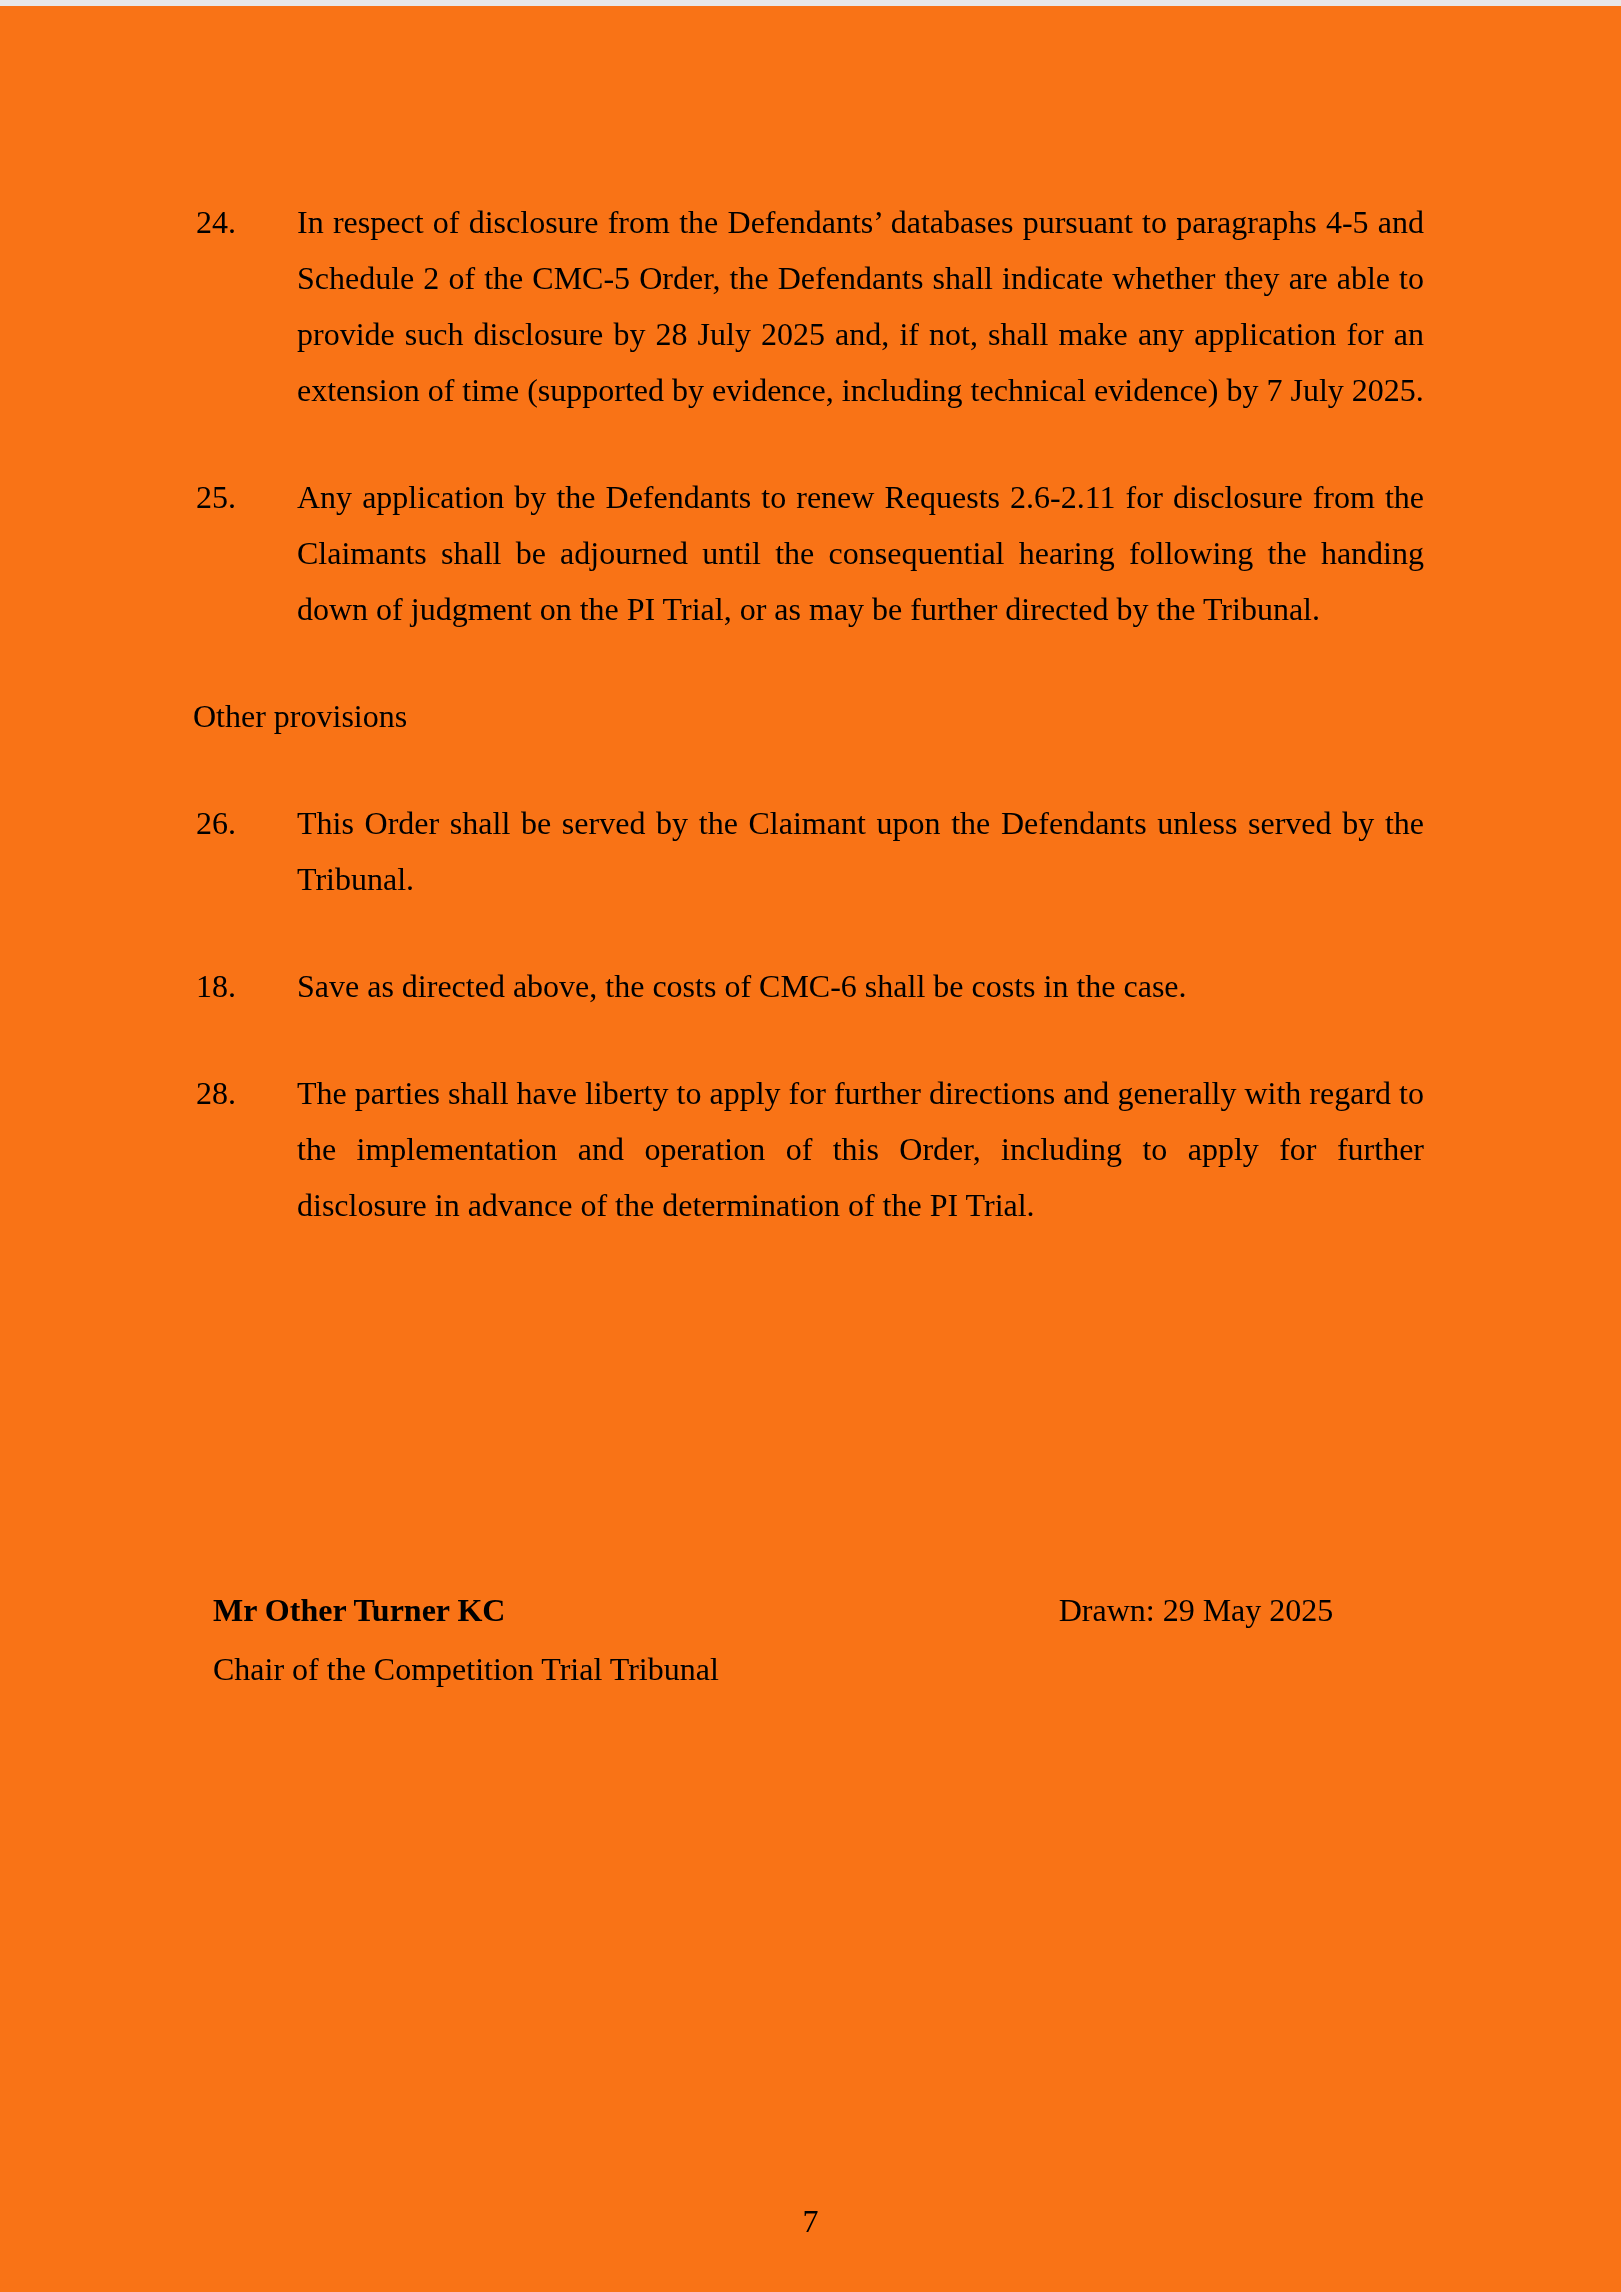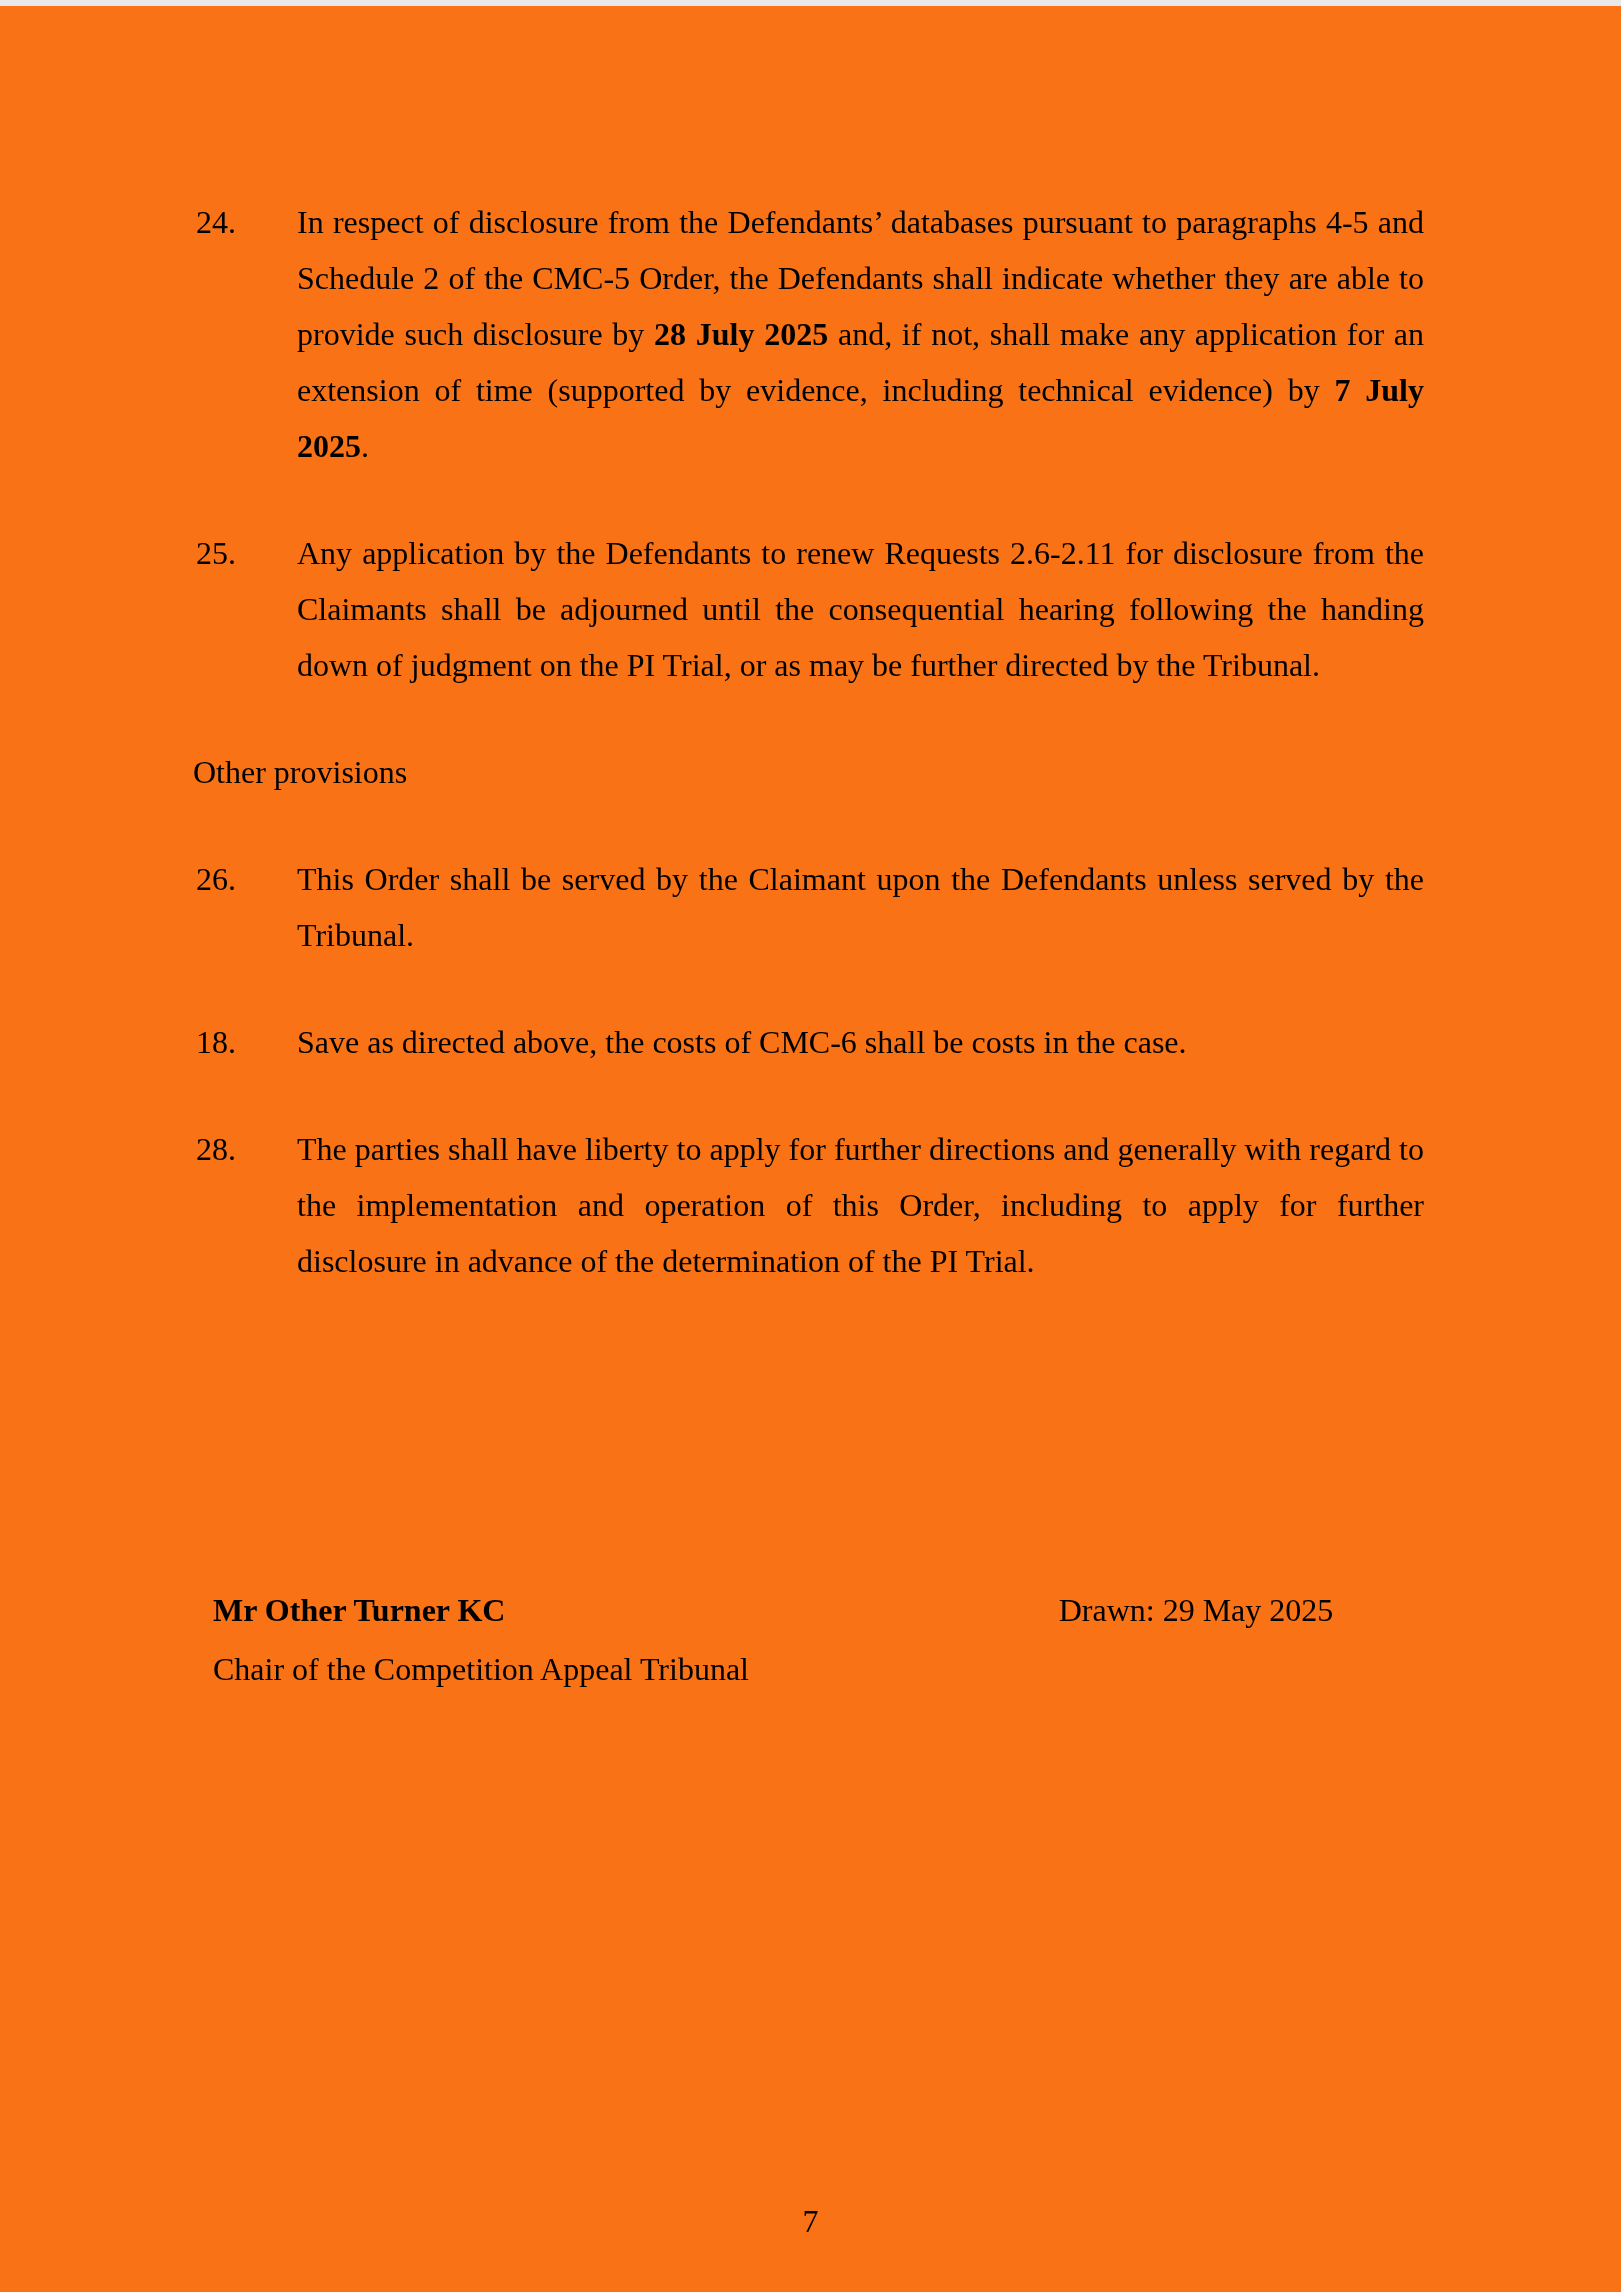--- a/index.html
+++ b/index.html
@@ -31,21 +31,21 @@
     position: absolute;
     left: -101px;
     top: 0;
     text-align: left;
   }
   .heading {
     margin: 0 197px 51px 193px;
     font-weight: normal;
   }
   .b {
-    font-weight: bold;
+    font-weight: normal;
   }
   .signature {
     position: absolute;
     top: 1575px;
     left: 0;
     width: 1621px;
     line-height: 59px;
   }
   .sig-left {
     position: absolute;
@@ -84,21 +84,21 @@
     <div id="paras-bottom">
         <div class="para"><span class="num">26.</span><span><span>This Order shall be served by the Claimant upon the Defendants unless served by the Tribunal.</span></span></div>
         <div class="para"><span class="num">18.</span><span><span>Save as directed above, the costs of CMC-6 shall be costs in the case.</span></span></div>
         <div class="para"><span class="num">28.</span><span><span>The parties shall have liberty to apply for further directions and generally with regard to the implementation and operation of this Order, including to apply for further disclosure in advance of the determination of the PI Trial.</span></span></div>
       </div>
   </div>
 
   <div class="signature">
     <div class="sig-left">
       <div class="sig-name">Mr Other Turner KC</div>
-      <div>Chair of the Competition Appeal Tribunal</div>
+      <div>Chair of the Competition Trial Tribunal</div>
     </div>
     <div class="sig-right">
       <div>Drawn: 29 May 2025</div>
     </div>
   </div>
 
   <div class="page-number">7</div>
 </div>
 
 

